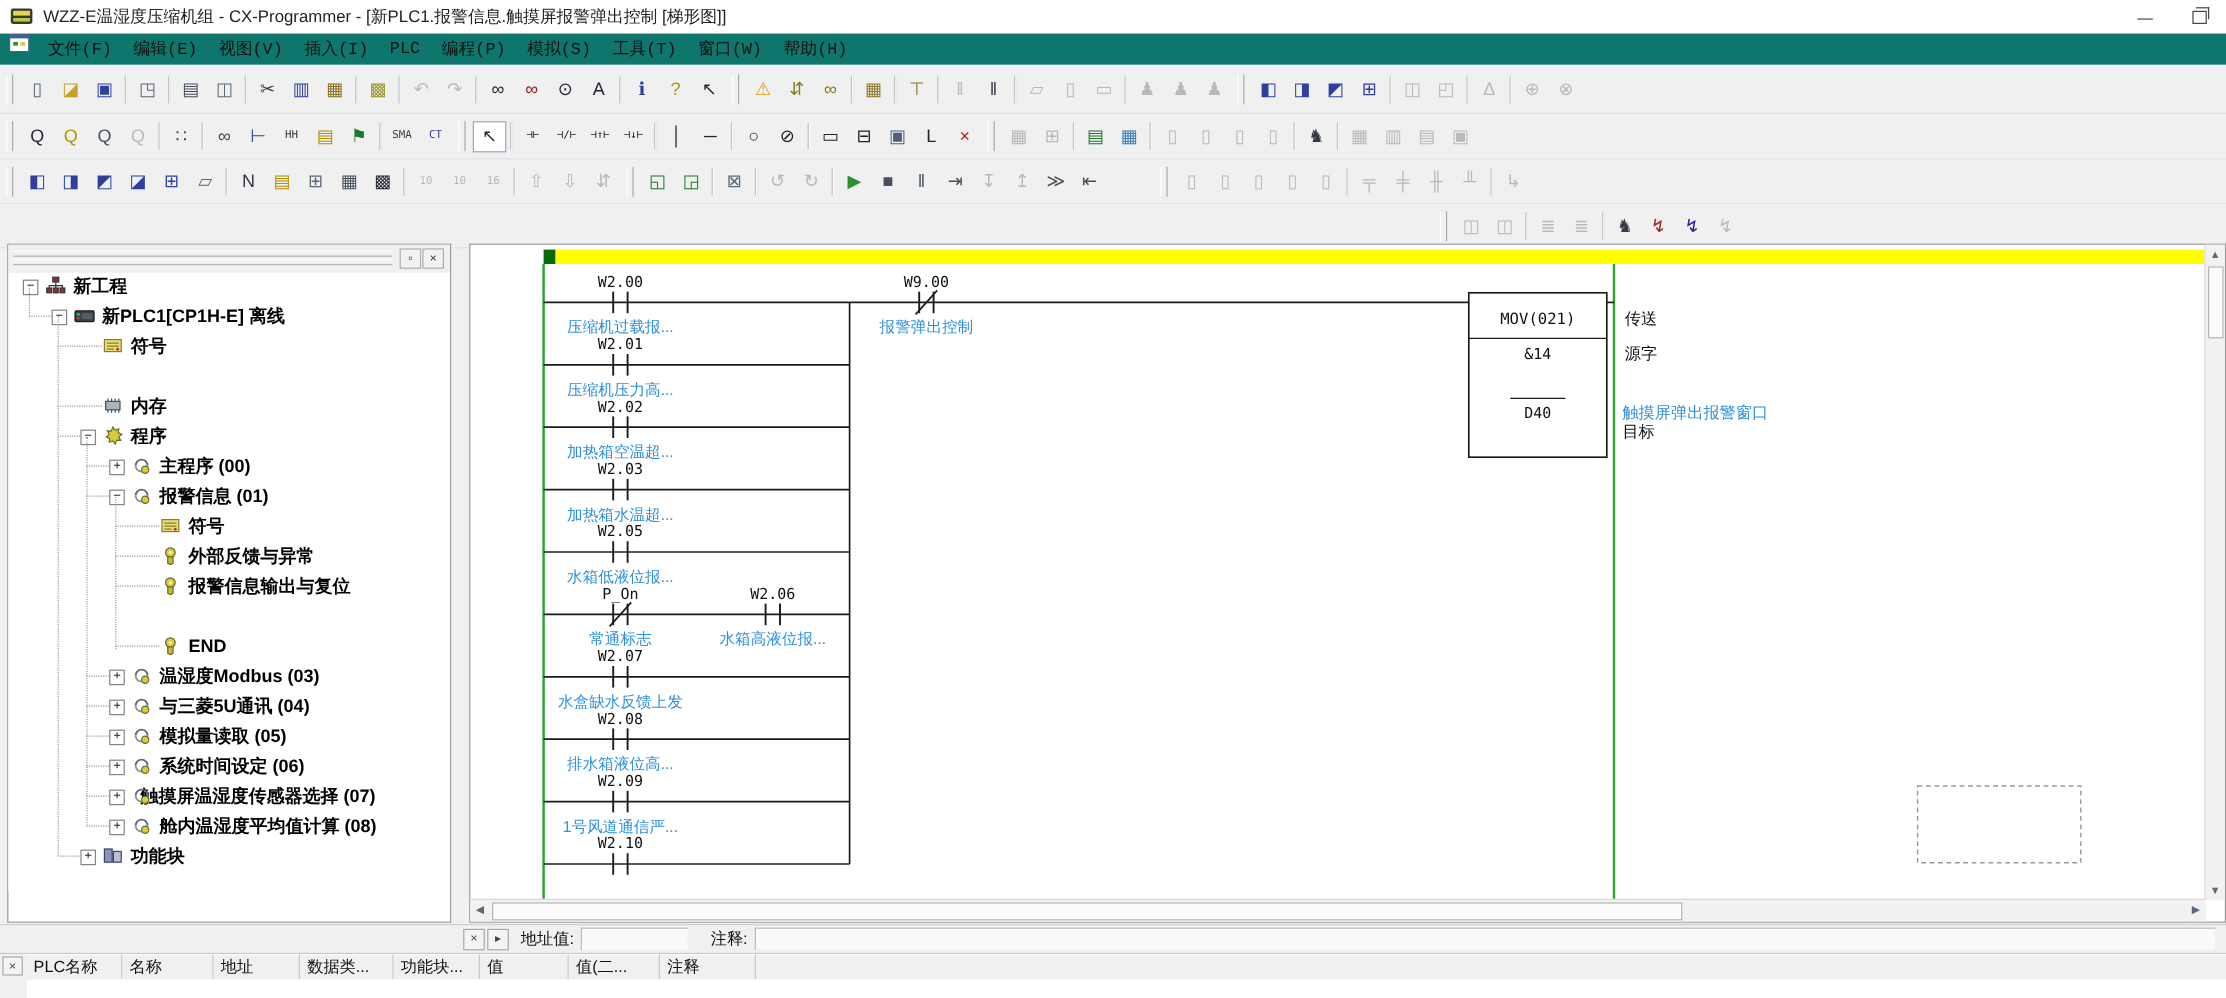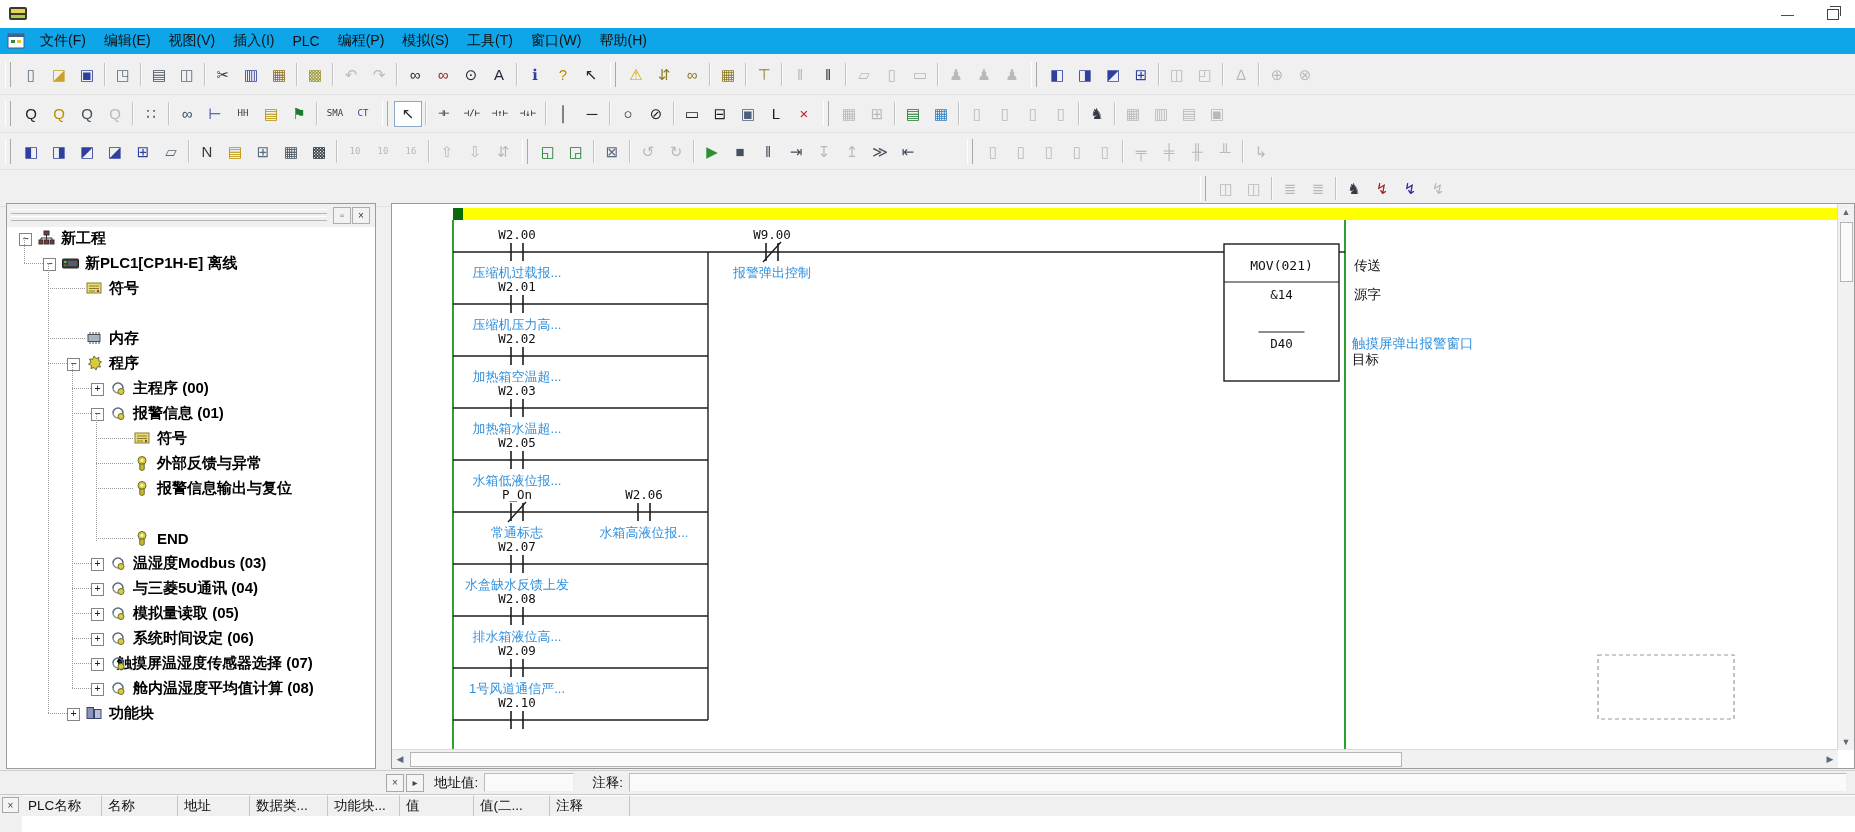--- a/index.html
+++ b/index.html
@@ -12,22 +12,22 @@
   
   #titlebar{position:absolute;left:0;top:0;width:100%;height:28px;background:#ffffff;
     display:flex;align-items:center;border-bottom:1px solid #e6e6e6;}
   #app-icon{width:20px;height:16px;margin:0 8px 0 8px;}
   #title-text{font-size:14px;color:#222;white-space:nowrap;}
   #win-controls{position:absolute;right:0;top:0;height:28px;display:flex;}
   .wc-btn{width:45px;height:28px;display:flex;align-items:center;justify-content:center;color:#333;font-size:13px;}
   .restore-glyph{width:10px;height:9px;border:1px solid #444;position:relative;background:#fff;}
   .restore-glyph:before{content:"";position:absolute;left:2px;top:-4px;width:10px;height:9px;border:1px solid #444;border-bottom:none;border-left:none;}
   
-  #menubar{position:absolute;left:0;top:28px;width:100%;height:26px;background:#0ea5e9;
-    display:flex;align-items:center;border-bottom:1px solid #e3e3e3;}
+  #menubar{position:absolute;left:0;top:28px;width:100%;height:26px;background:#0f766e;
+    display:flex;border-bottom:1px solid #e3e3e3;font-family:Liberation Mono, monospace;}
   .menu-item{padding:0 9px;font-size:14px;color:#111;height:100%;display:flex;align-items:center;}
   #child-icon{width:18px;height:16px;margin:0 6px 0 7px;}
   
   #tbrows{position:absolute;left:0;top:54px;width:100%;}
   .tb-row{display:flex;align-items:center;background:#f0f0f0;border-bottom:1px solid #e2e2e2;}
   .toolbar{display:flex;align-items:center;}
   .grip{width:4px;height:25px;border-left:1px solid #ffffff;border-right:1px solid #a9a9a9;margin:0 6px 0 5px;}
   .sep{width:1px;height:23px;background:#c3c3c3;border-right:1px solid #fafafa;margin:0 3px;}
   .tbi{width:28px;height:26px;display:flex;align-items:center;justify-content:center;font-size:15px;line-height:1;cursor:default;}
   .tbi.multi{font-size:9px;font-family:"DejaVu Sans Mono",monospace;letter-spacing:0;}
@@ -79,20 +79,21 @@
 </style>
 </head>
 <body>
 
 <div id="titlebar">
   <svg id="app-icon" viewBox="0 0 20 16">
     <rect x="1" y="1" width="18" height="13" rx="2" fill="#3a3a2a"></rect>
     <rect x="3" y="3" width="14" height="4" fill="#e8d44d"></rect>
     <rect x="3" y="9" width="14" height="3" fill="#b7c94d"></rect>
   </svg>
+  <span id="title-text">WZZ-E温湿度压缩机组 - CX-Programmer - [新PLC1.报警信息.触摸屏报警弹出控制 [梯形图]]</span>
   <div id="win-controls">
     <div class="wc-btn">—</div>
     <div class="wc-btn">
         <span class="restore-glyph"></span>
       </div>
   </div>
 </div>
 
 <div id="menubar">
   <svg id="child-icon" viewBox="0 0 18 16">

